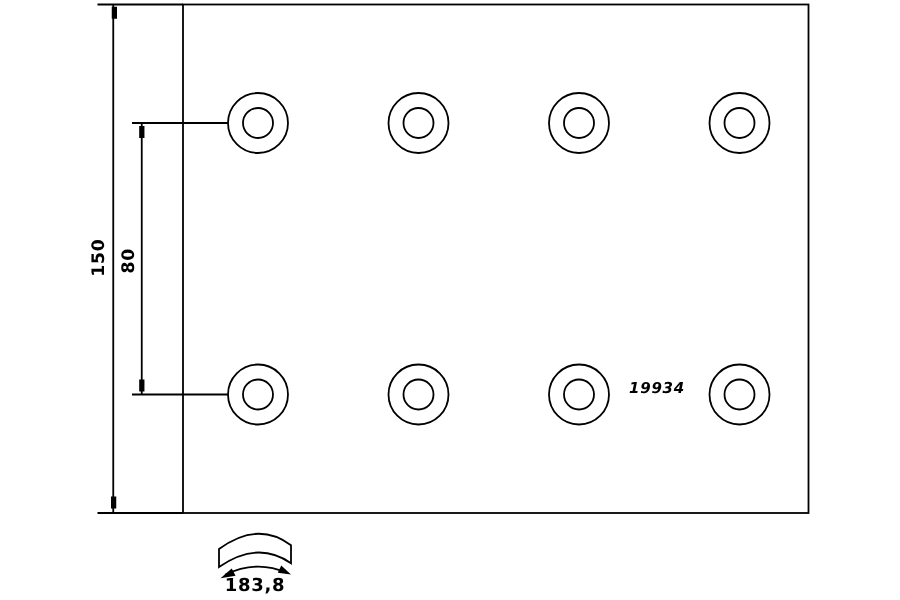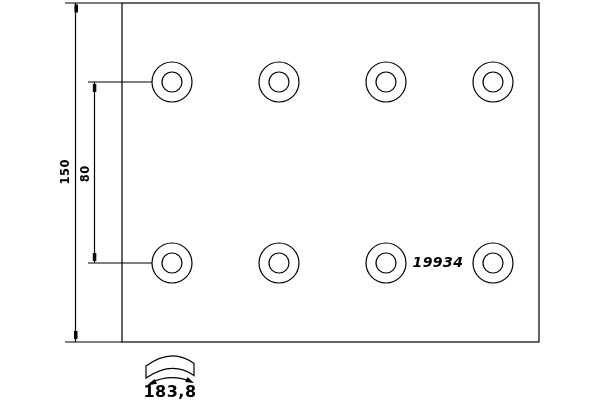--- a/index.html
+++ b/index.html
@@ -43,29 +43,29 @@
     left: 68px;
     top: 168px;
     width: 36px;
     font-size: 11.5px;
     letter-spacing: 0.5px;
   }
   .label-part-number {
     left: 406px;
     top: 255px;
     width: 64px;
-    font-size: 14px;
+    font-size: 10px;
     font-style: italic;
     letter-spacing: 0.5px;
   }
   .label-arc-width {
     left: 138px;
     top: 384px;
     width: 64px;
-    font-size: 16px;
+    font-size: 12px;
     letter-spacing: 0.5px;
   }
 </style>
 </head>
 <body>
 
 <div class="canvas">
 
   <svg width="600" height="400" viewBox="0 0 600 400" fill="none" stroke="#000000" stroke-width="1.2">
 

